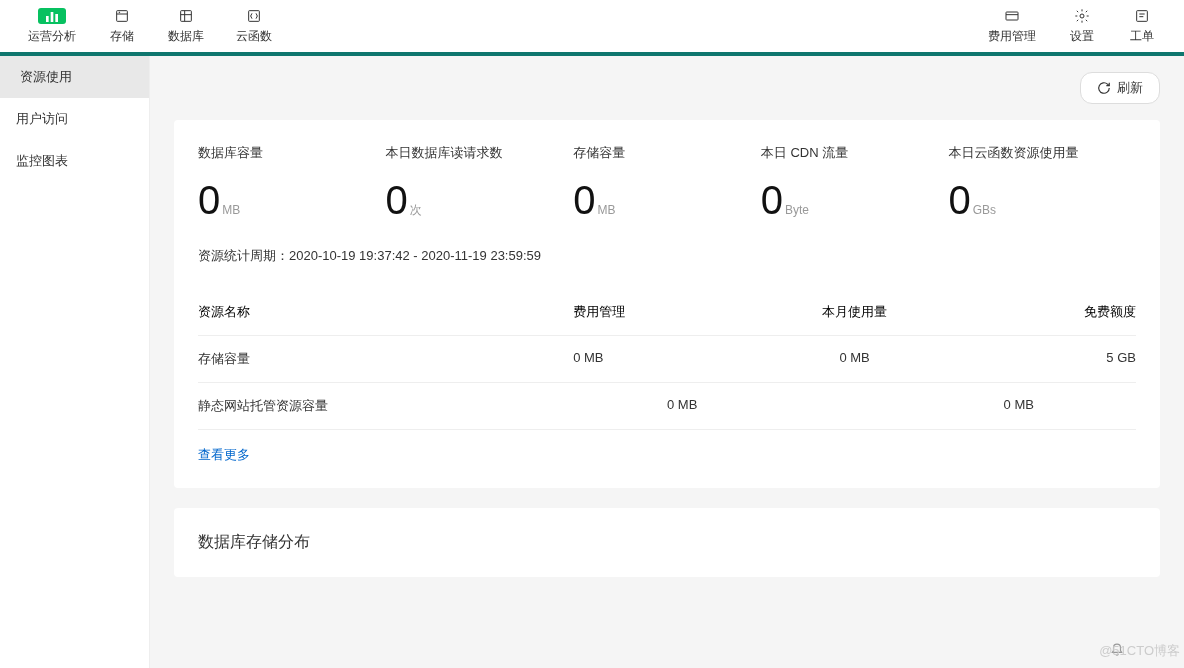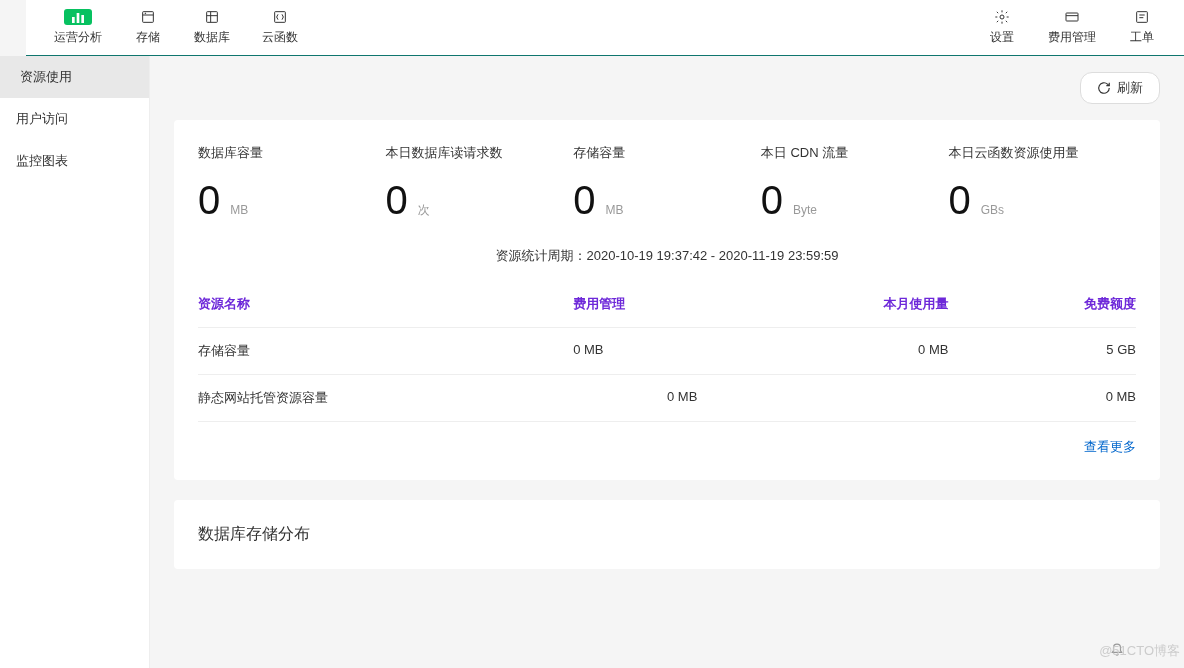--- a/index.html
+++ b/index.html
@@ -1,18 +1,18 @@
 <!DOCTYPE html>
 <html><head>
   <meta charset="utf-8">
   <style>
     * { margin: 0; padding: 0; box-sizing: border-box; }
     body { font-family: -apple-system, "PingFang SC", "Microsoft YaHei", sans-serif; background: #f5f5f5; color: #333; font-size: 14px; width: 1184px; height: 668px; overflow: hidden; position: relative; }
     
-    .topbar { background: #fff; height: 56px; display: flex; justify-content: space-between; align-items: stretch; border-bottom: 1px solid #0f766e; padding: 16px 12px; margin-left: 26px; }
+    .topbar { background: #fff; height: 56px; display: flex; justify-content: space-between; align-items: stretch; border-bottom: 4px solid #0f766e; padding: 16px 12px; }
     .topbar-left, .topbar-right { display: flex; }
     .top-item { display: flex; flex-direction: column; align-items: center; justify-content: center; padding: 0 16px; cursor: pointer; gap: 4px; }
     .top-item .icon-box { width: 28px; height: 22px; display: flex; align-items: center; justify-content: center; border-radius: 3px; }
     .top-item.active .icon-box { background: #07c160; color: #fff; }
     .top-item .icon-box svg { width: 16px; height: 16px; }
     .top-item .label { font-size: 12px; color: #333; }
     
     .layout { display: flex; height: calc(100% - 56px); }
     .sidebar { width: 150px; background: #fff; border-right: 1px solid #eee; }
     .side-item { padding: 12px 16px; cursor: pointer; font-size: 13px; color: #333; }
@@ -21,34 +21,34 @@
     .main { flex: 1; padding: 16px 24px; overflow-y: auto; }
     .toolbar { display: flex; justify-content: flex-end; margin-bottom: 16px; }
     .refresh-btn { background: #fff; border: 1px solid #ddd; border-radius: 12px; padding: 6px 16px; display: flex; align-items: center; gap: 6px; cursor: pointer; font-size: 13px; color: #333; }
     .refresh-btn svg { width: 14px; height: 14px; }
     
     .panel { background: #fff; border-radius: 4px; padding: 24px; margin-bottom: 20px; }
     .stats-row { display: flex; justify-content: space-around; margin-bottom: 24px; }
     .stat { flex: 1; }
     .stat-label { font-size: 13px; color: #333; margin-bottom: 16px; }
     .stat-val { font-size: 40px; font-weight: 400; color: #111; display: inline-block; }
-    .stat-unit { font-size: 12px; color: #999; margin-left: 10px; }
-    
-    .period-line { text-align: center; font-size: 13px; color: #333; margin-bottom: 16px; }
+    .stat-unit { font-size: 12px; color: #999; margin-left: 2px; }
+    
+    .period-line { text-align: left; font-size: 13px; color: #333; margin-bottom: 24px; }
     
     .tbl { width: 100%; }
     .tbl-head, .tbl-row { display: flex; padding: 14px 0; }
-    .tbl-head { color: #6d28d9; font-size: 13px; border-bottom: 1px solid #eee; font-weight: bold; }
+    .tbl-head { color: #000000; font-size: 13px; border-bottom: 1px solid #eee; }
     .tbl-row { border-bottom: 1px solid #eee; font-size: 13px; color: #333; }
     .c1 { flex: 2; text-align: left; }
     .c2 { flex: 1; text-align: left; }
-    .c3 { flex: 1; text-align: right; }
+    .c3 { flex: 1; text-align: center; }
     .c4 { flex: 1; text-align: right; }
     
-    .view-more { text-align: right; padding-top: 16px; }
+    .view-more { text-align: left; padding-top: 16px; }
     .view-more a { color: #0066cc; font-size: 13px; cursor: pointer; }
     
     .section-title { font-size: 16px; color: #333; }
     
     .watermark { position: absolute; right: 4px; bottom: 8px; color: #ccc; font-size: 13px; }
     .bell { position: absolute; right: 60px; bottom: 8px; color: #999; }
   </style>
 </head>
 <body>
 
@@ -91,34 +91,34 @@
             <path d="M9 8l-2 4 2 4M15 8l2 4-2 4"></path>
           </svg>
         </div>
       <span class="label">云函数</span>
     </div>
   </div>
   <div class="topbar-right">
     <div class="top-item">
       <div class="icon-box">
           <svg viewBox="0 0 24 24" fill="none" stroke="currentColor" stroke-width="1.5">
+            <rect x="3" y="6" width="18" height="12" rx="1"></rect>
+            <line x1="3" y1="10" x2="21" y2="10"></line>
+          </svg>
+        </div>
+      <span class="label">费用管理</span>
+    </div>
+    <div class="top-item">
+      <div class="icon-box">
+          <svg viewBox="0 0 24 24" fill="none" stroke="currentColor" stroke-width="1.5">
             <circle cx="12" cy="12" r="3"></circle>
             <path d="M12 2v3M12 19v3M4.2 4.2l2.1 2.1M17.7 17.7l2.1 2.1M2 12h3M19 12h3M4.2 19.8l2.1-2.1M17.7 6.3l2.1-2.1"></path>
           </svg>
         </div>
       <span class="label">设置</span>
-    </div>
-    <div class="top-item">
-      <div class="icon-box">
-          <svg viewBox="0 0 24 24" fill="none" stroke="currentColor" stroke-width="1.5">
-            <rect x="3" y="6" width="18" height="12" rx="1"></rect>
-            <line x1="3" y1="10" x2="21" y2="10"></line>
-          </svg>
-        </div>
-      <span class="label">费用管理</span>
     </div>
     <div class="top-item">
       <div class="icon-box">
           <svg viewBox="0 0 24 24" fill="none" stroke="currentColor" stroke-width="1.5">
             <rect x="4" y="4" width="16" height="16" rx="1"></rect>
             <line x1="8" y1="9" x2="16" y2="9"></line>
             <line x1="8" y1="13" x2="14" y2="13"></line>
           </svg>
         </div>
       <span class="label">工单</span>

